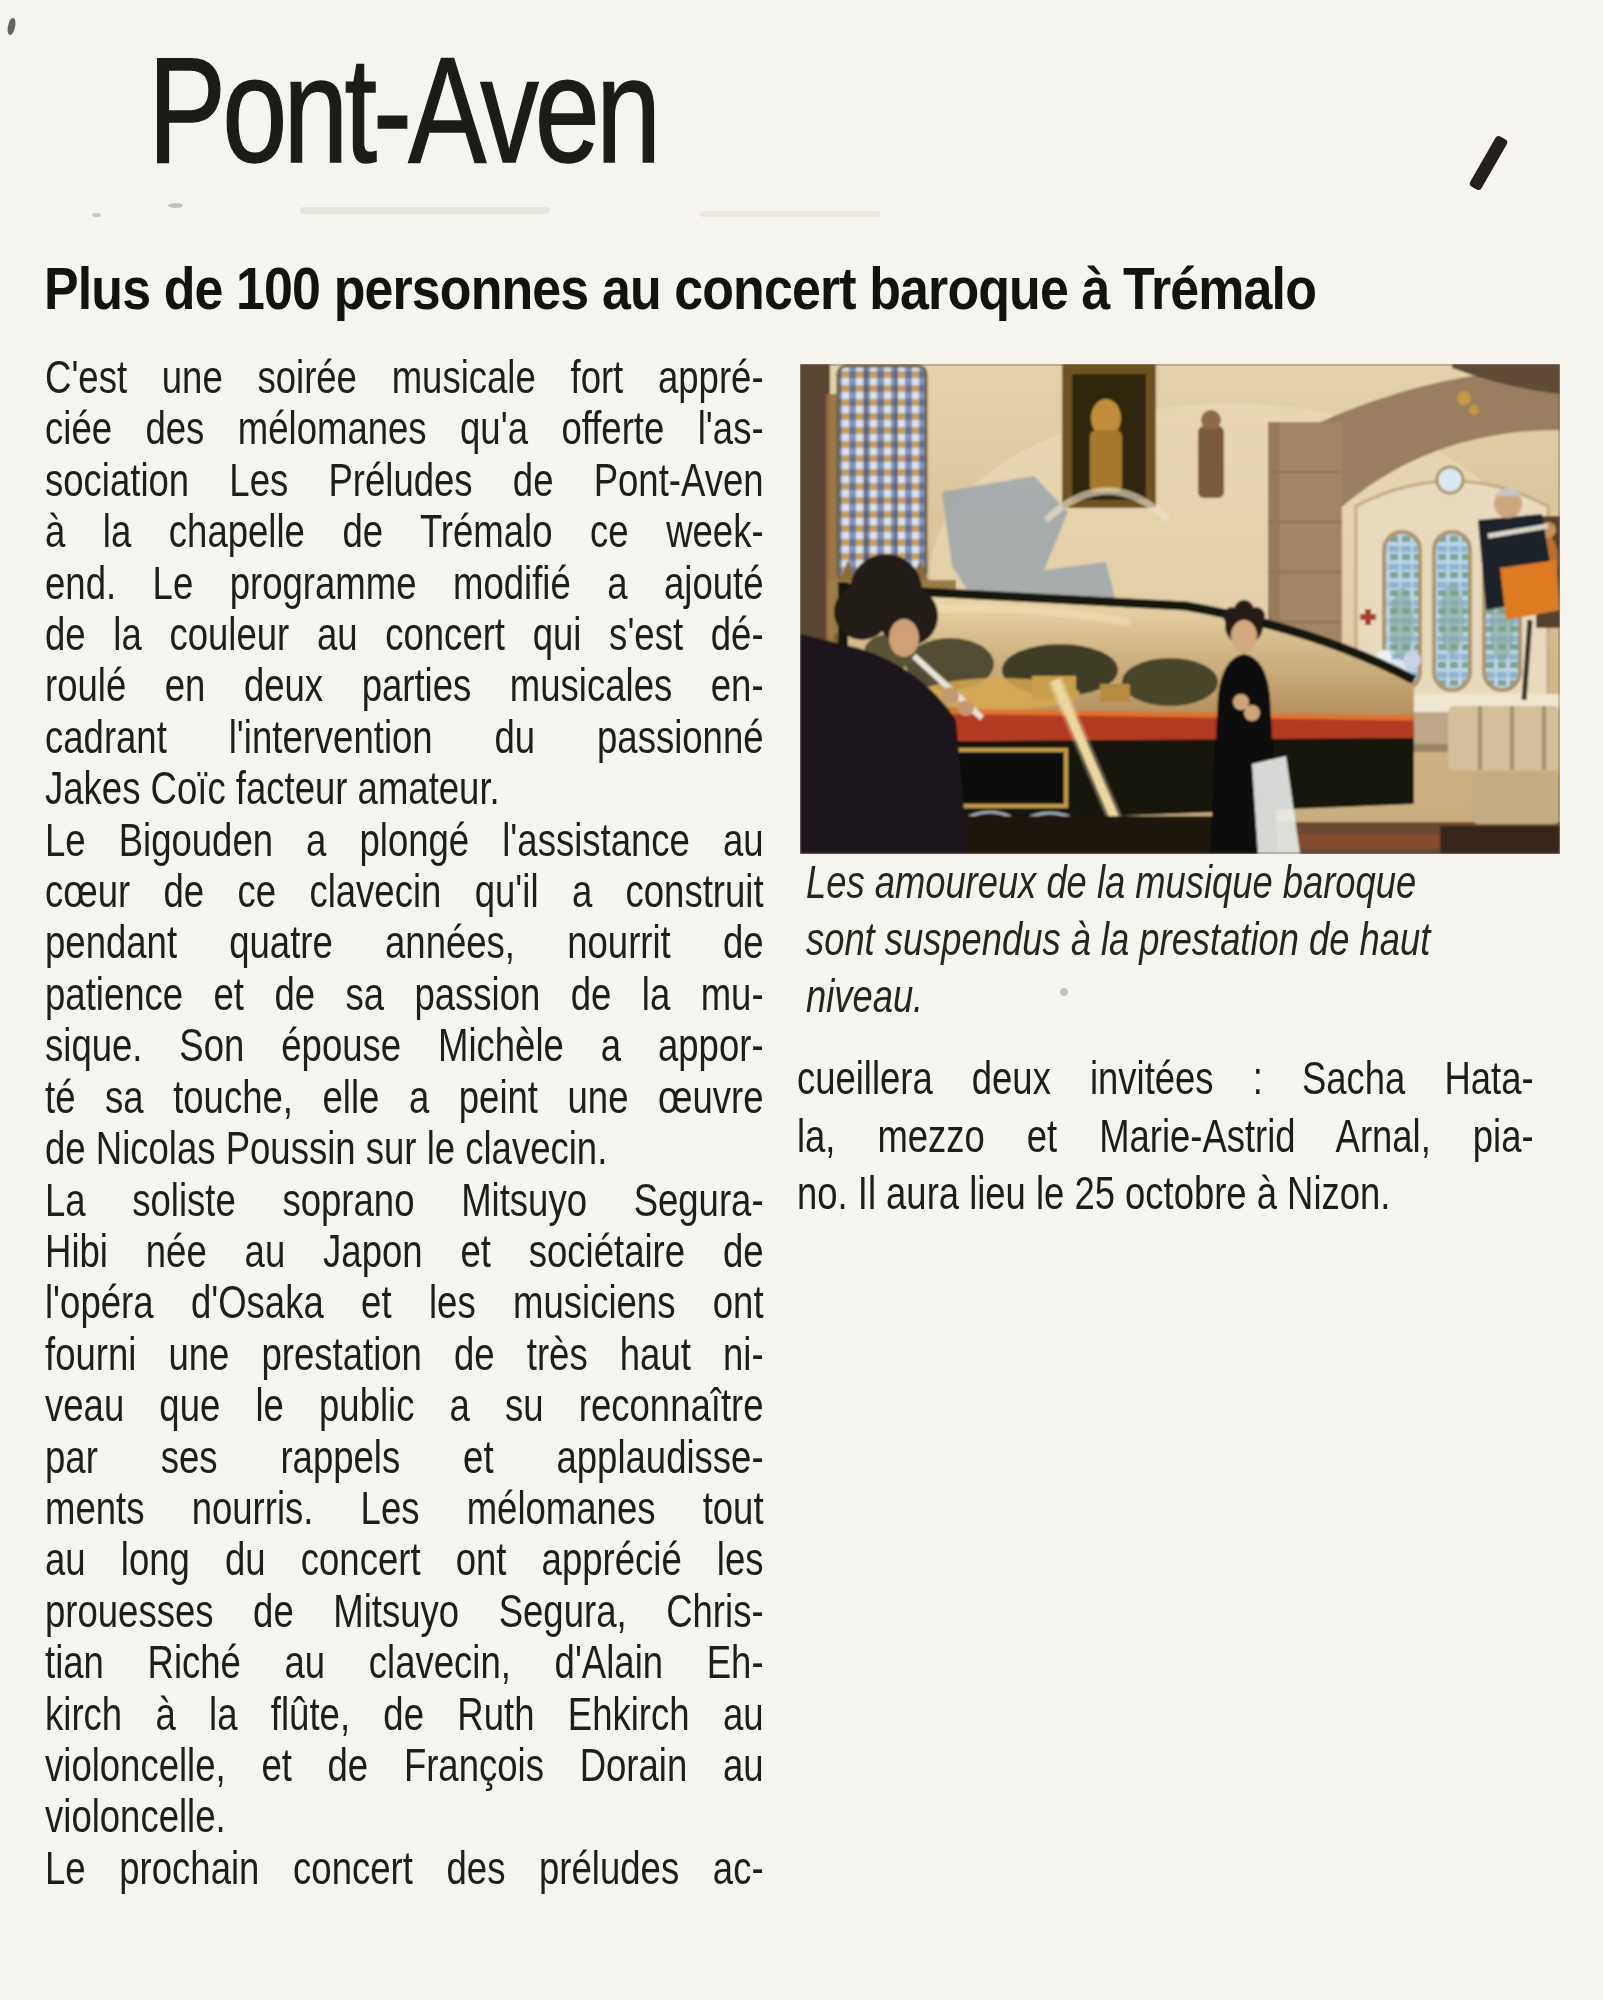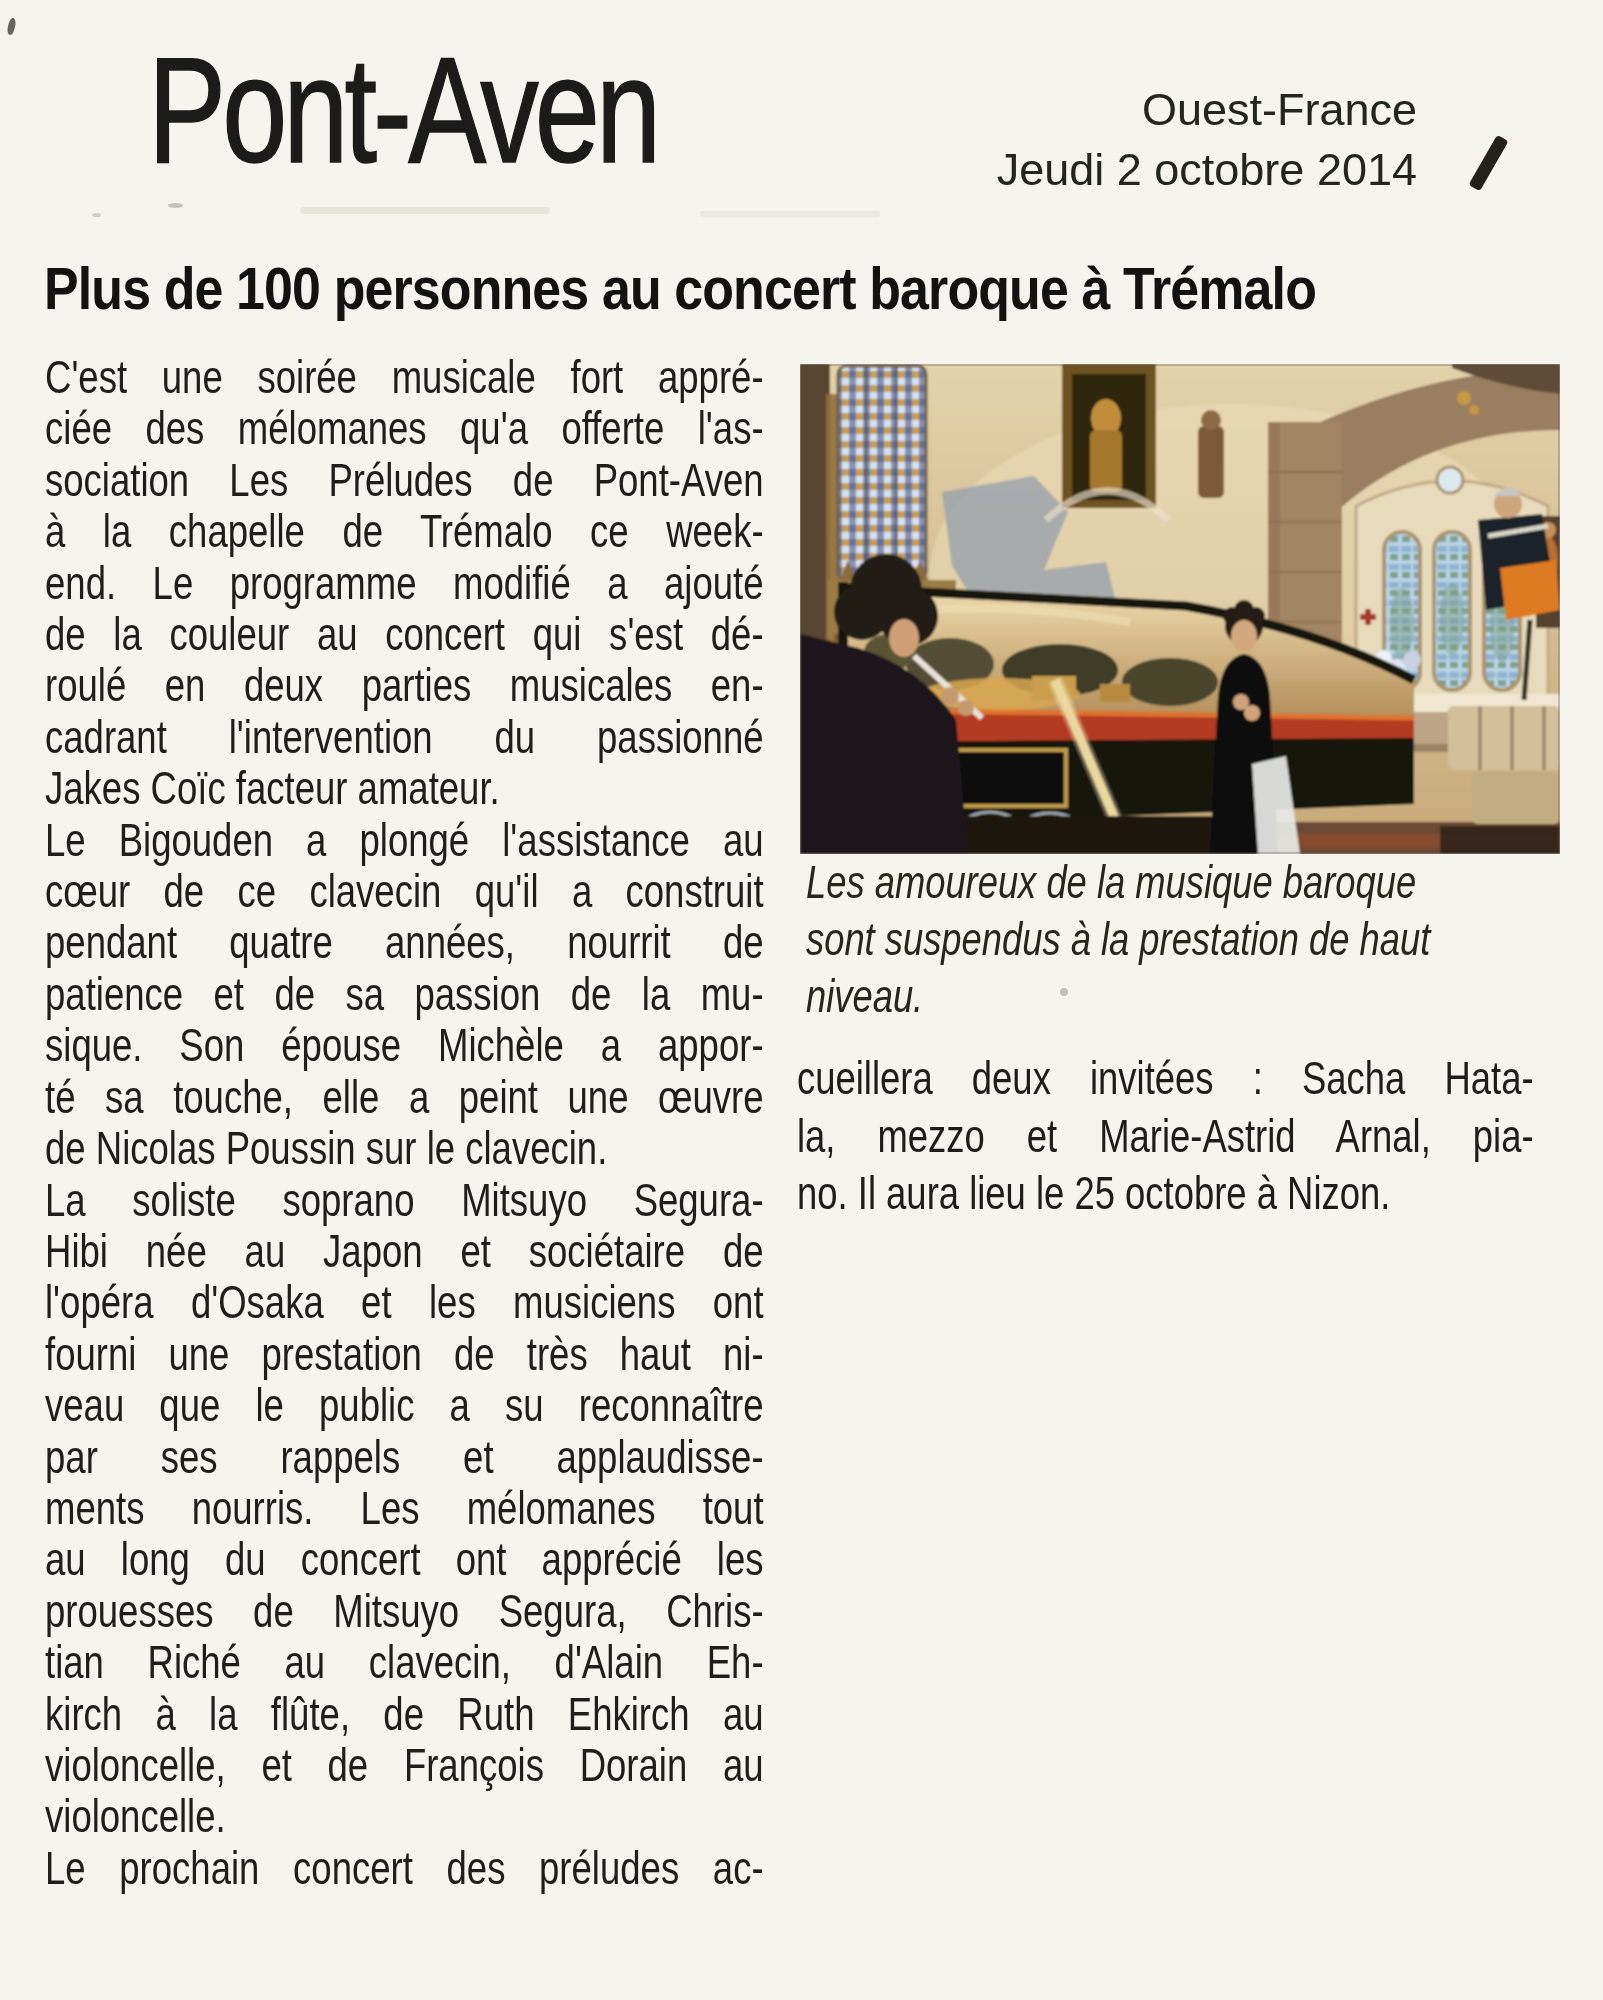--- a/index.html
+++ b/index.html
@@ -61,24 +61,20 @@
   .a6{left:1060px;top:988px;width:8px;height:8px;background:#8d8d86;border-radius:50%;opacity:.5;}
   .a7{left:92px;top:213px;width:9px;height:4px;background:#9a9a92;opacity:.45;border-radius:50%;}
 </style>
 </head>
 <body>
 
 <div class="page">
 
   <h1 class="masthead">Pont-Aven</h1>
 
-  <div class="dateline">
-    <div>Ouest-France</div>
-    <div>Jeudi 2 octobre 2014</div>
-  </div>
 
   <h2 class="headline">Plus de 100 personnes au concert baroque à Trémalo</h2>
 
   <div class="col left-col">
       <div class="line">C'est une soirée musicale fort appré-</div>
       <div class="line">ciée des mélomanes qu'a offerte l'as-</div>
       <div class="line">sociation Les Préludes de Pont-Aven</div>
       <div class="line">à la chapelle de Trémalo ce week-</div>
       <div class="line">end. Le programme modifié a ajouté</div>
       <div class="line">de la couleur au concert qui s'est dé-</div>

